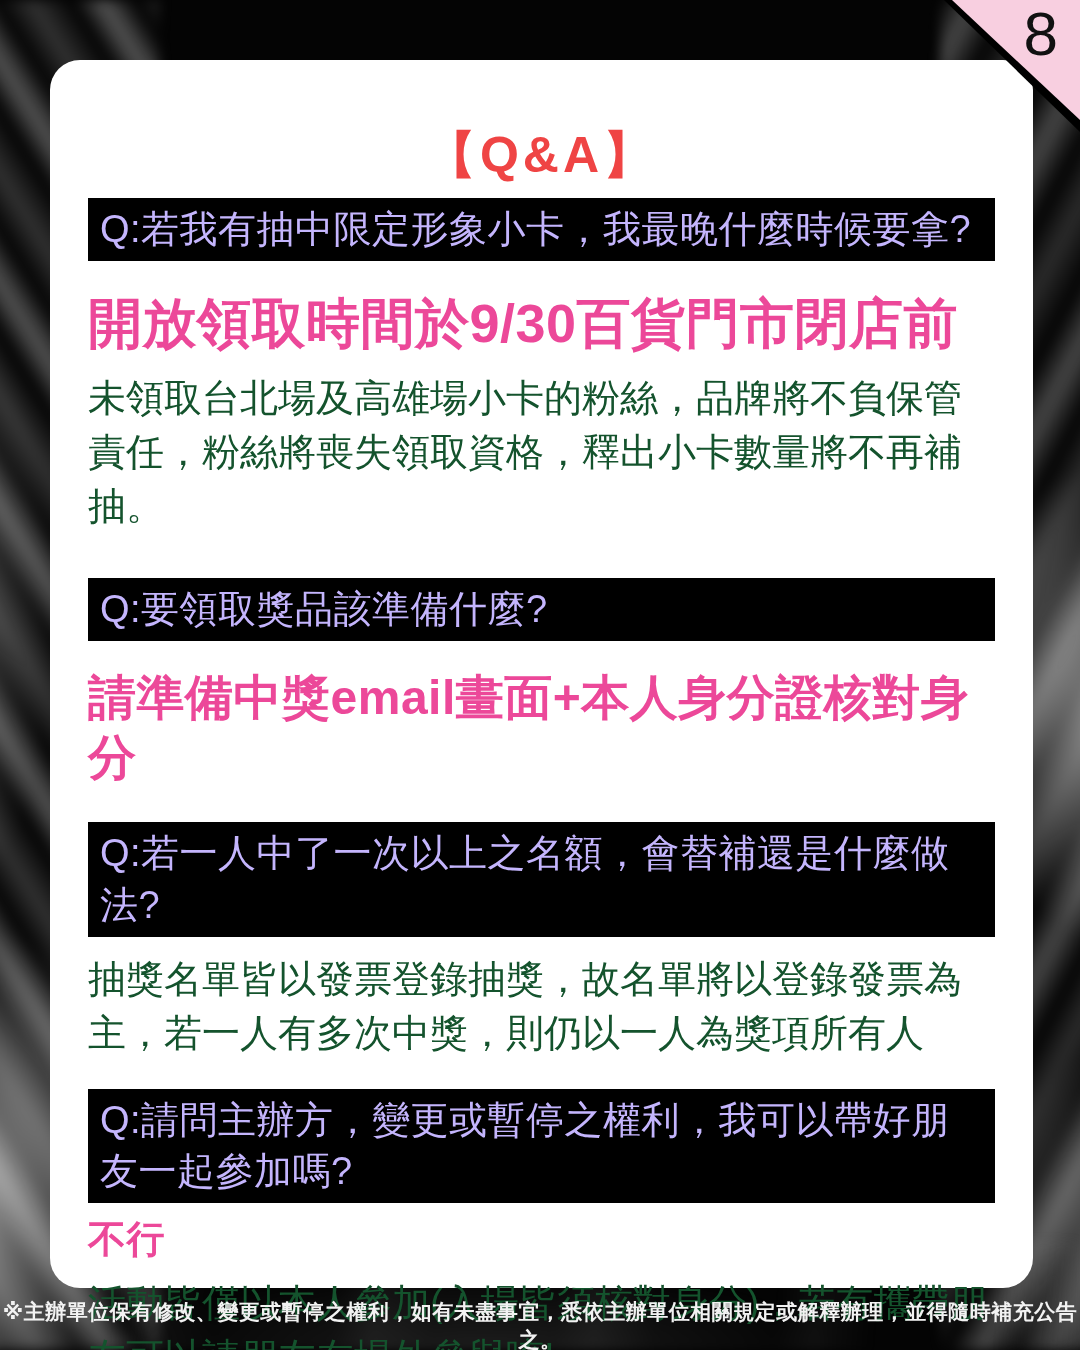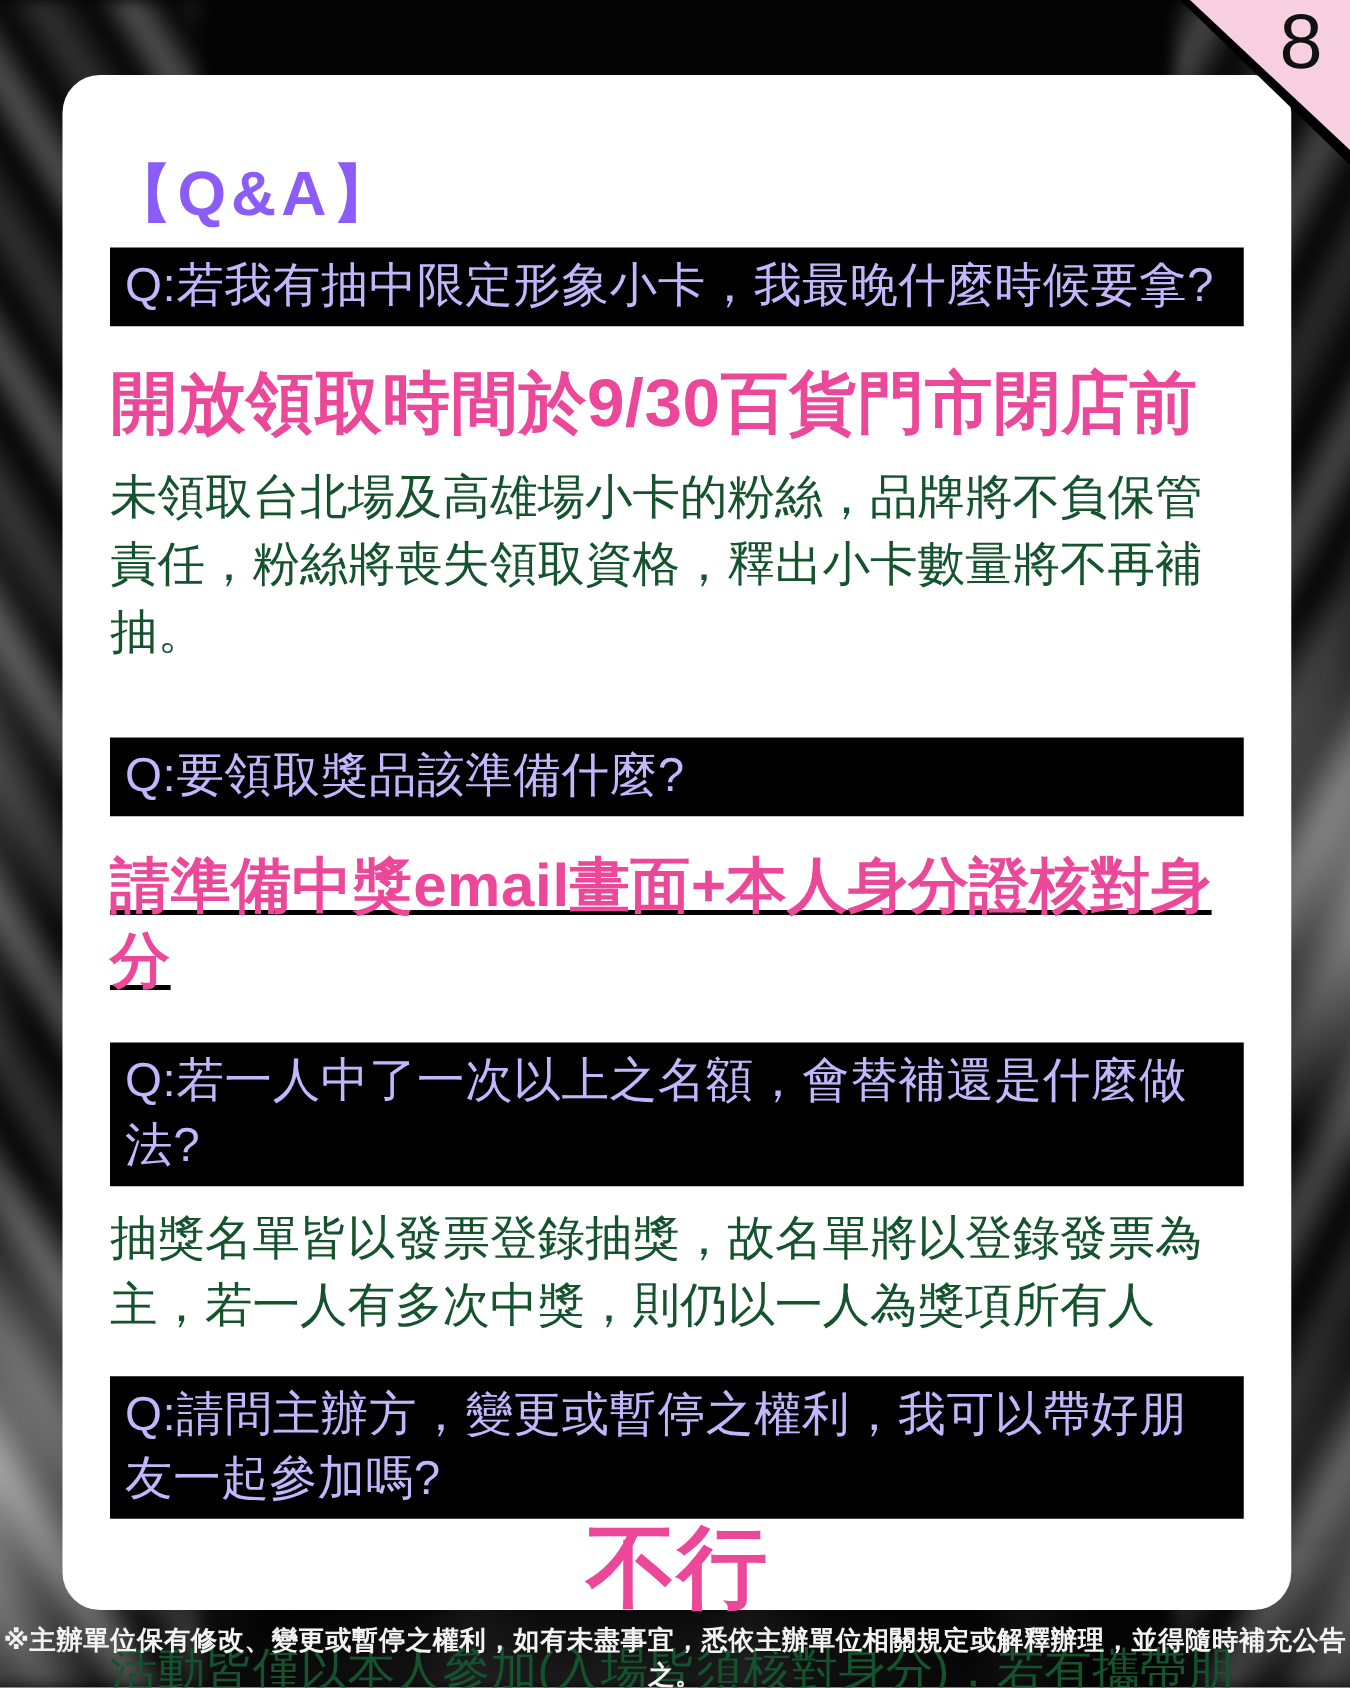--- a/index.html
+++ b/index.html
@@ -39,38 +39,38 @@
       repeating-linear-gradient(95deg, rgba(255,255,255,0) 0 120px, rgba(150,150,150,.08) 160px, rgba(0,0,0,0) 220px);
     filter:blur(4px);
   }
   
   .card{
     position:absolute;left:50px;top:60px;width:983px;height:1228px;
     background:#ffffff;border-radius:30px;box-sizing:border-box;
     padding:70px 38px 0 38px;z-index:2;
   }
   .card-title{
-    font-size:50px;font-weight:700;color:#8b5cf6;
+    text-align:center;font-size:50px;font-weight:700;color:#ef4444;
     letter-spacing:4px;margin:0 0 18px 0;line-height:1.0;
   }
   .q-bar{
     background:#000;color:#c4b5fd;font-size:38px;font-weight:500;
     line-height:1.35;padding:6px 12px;letter-spacing:0.5px;
   }
   .answer-highlight{
     color:#ec4899;font-weight:800;letter-spacing:0.5px;
   }
   .a-red-1{font-size:54px;line-height:1.2;margin-top:30px;}
   .a-red-2{font-size:48px;line-height:1.25;margin-top:27px;}
-  .a-red-3{font-size:72px;line-height:1.1;text-align:center;}
+  .a-red-3{font-size:38px;line-height:1.1;margin-top:16px;}
   .answer-detail{
     color:#14532d;font-size:38px;line-height:1.42;letter-spacing:0px;
     margin-top:16px;
   }
-  .gap-lg{margin-top:56px;text-decoration:underline;}
+  .gap-lg{margin-top:44px;}
   .gap-md{margin-top:34px;}
   .gap-sm{margin-top:28px;}
   .answer-highlight:empty,.answer-detail:empty{display:none;}
   
   .corner-black{
     position:absolute;top:0;right:0;width:200px;height:200px;z-index:3;
     background:#000;
     clip-path:polygon(32% 0, 100% 0, 100% 66%);
   }
   .corner-pink{

